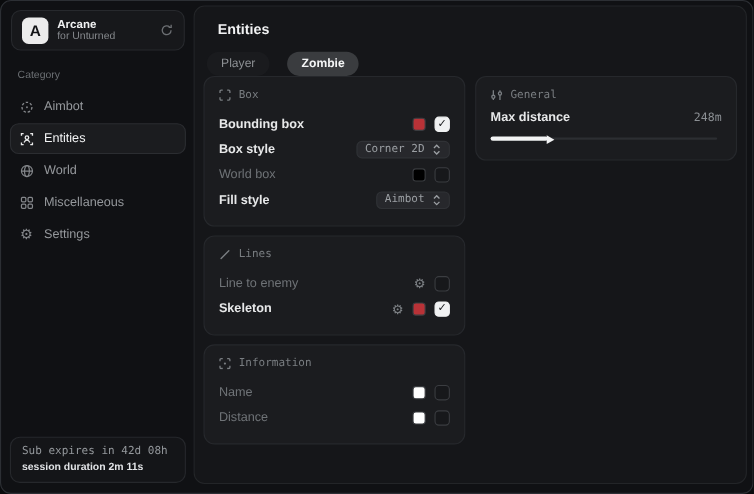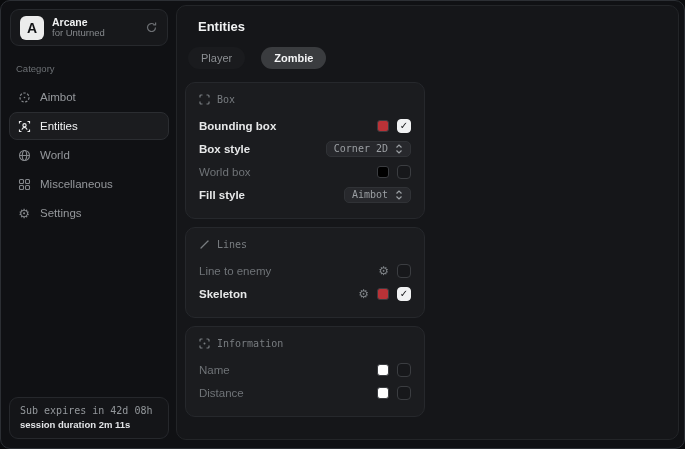--- a/index.html
+++ b/index.html
@@ -41,21 +41,21 @@
   .main{
     position:absolute;left:175px;top:4px;right:5px;bottom:8px;
     background:#151619;border:1px solid #232528;border-radius:10px;
     padding:13px 8px 0 8px;
   }
   .page-title{margin-left:13px;font-size:13px;font-weight:bold;color:#f1f2f3;}
   .tabs{margin:13px 0 0 3px;display:flex;gap:16px;}
   .tab{height:22px;padding:0 13px;border-radius:999px;display:flex;align-items:center;
     font-size:11px;color:#8d9094;background:#1a1b1e;}
   .tab.active{background:#3a3c3f;color:#f4f5f6;font-weight:bold;}
-  .content{display:flex;gap:9px;margin-top:13px;align-items:flex-start;}
+  .content{display:flex;gap:9px;align-items:flex-start;}
   .col{display:flex;flex-direction:column;gap:8px;width:240px;}
   .card{background:#1b1c1f;border:1px solid #26282c;border-radius:10px;padding:9px 13px 12px;}
   .card-head{display:flex;align-items:center;gap:7px;color:#797d81;
     font-family:"DejaVu Sans Mono",monospace;font-size:10px;margin:2px 0 9px;}
   .row{height:23px;display:flex;align-items:center;justify-content:space-between;}
   .row-label{font-size:11.5px;color:#e7e8e9;font-weight:bold;}
   .row-label.dim{color:#6f7377;font-weight:normal;}
   .controls{display:flex;align-items:center;gap:8px;}
   .swatch{width:12px;height:12px;border-radius:3px;border:1px solid #3a3c40;}
   .checkbox{width:14px;height:14px;border-radius:4px;border:1px solid #3b3d41;background:#17181b;
@@ -267,16 +267,39 @@
           <div class="row">
             <span class="row-label dim">Distance</span>
             <span class="controls">
               <span class="swatch" style="background: rgb(255, 255, 255);"></span>
               <span class="checkbox"></span>
             </span>
           </div>
         </div>
       </div>
 
+      <div class="col">
+        <div class="card">
+          <div class="card-head">
+            <svg width="11" height="11" viewBox="0 0 11 11" fill="none" stroke="#797d81" stroke-width="1.2">
+              <path d="M2.5 1v9M8.5 1v9"></path>
+              <circle cx="2.5" cy="7" r="1.4" fill="#1b1c1f"></circle>
+                <circle cx="8.5" cy="4" r="1.4" fill="#1b1c1f"></circle>
+            </svg>
+            <span>General</span>
+          </div>
+
+          <div class="slider-row">
+            <span class="row-label">Max distance</span>
+            <span class="slider-val">248m</span>
+          </div>
+          <div class="slider">
+            <div class="slider-track">
+              <div class="slider-fill" style="width: 25%;"></div>
+              <div class="slider-thumb" style="left: 25%;"></div>
+            </div>
+          </div>
+        </div>
+      </div>
 
     </div>
   </div>
 </div>
 
 </body></html>

